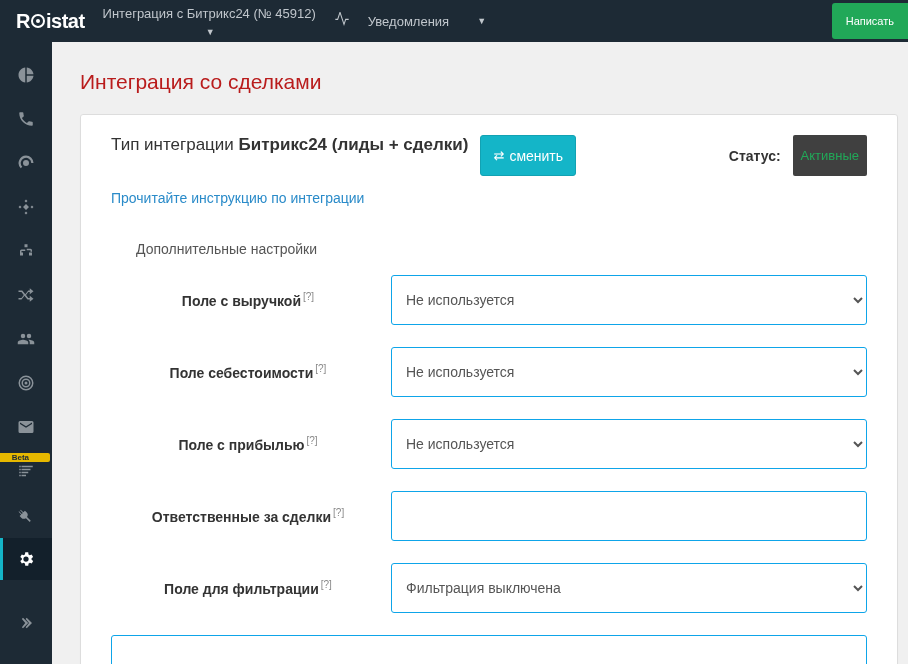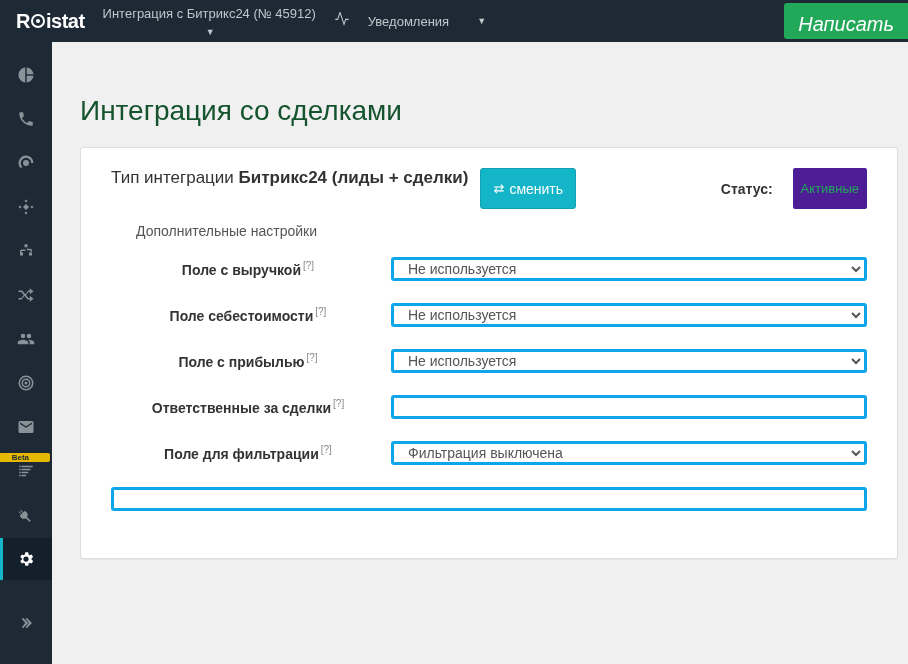--- a/index.html
+++ b/index.html
@@ -5,46 +5,46 @@
 * { box-sizing: border-box; margin: 0; padding: 0; }
 body { font-family: -apple-system, BlinkMacSystemFont, "Segoe UI", Helvetica, Arial, sans-serif; font-size: 14px; background: #f0f0f0; width: 908px; height: 664px; overflow: hidden; }
 .topbar { height: 42px; background: #1d2a35; color: #c0c6cc; display: flex; align-items: center; padding: 0 0 0 16px; gap: 18px; }
 .logo { color: #fff; font-size: 20px; font-weight: 600; letter-spacing: -0.5px; display: flex; align-items: center; }
 .logo .o { display: inline-block; width: 14px; height: 14px; border: 2.5px solid #fff; border-radius: 50%; position: relative; margin: 0 1px; }
 .logo .o::after { content: ''; position: absolute; width: 4px; height: 4px; background: #fff; border-radius: 50%; top: 50%; left: 50%; transform: translate(-50%, -50%); }
 .proj { display: flex; align-items: center; gap: 6px; font-size: 13px; cursor: pointer; flex-direction: column; }
 .caret { font-size: 9px; margin-left: 2px; }
 .heart { font-size: 14px; cursor: pointer; }
 .notif { display: flex; align-items: center; font-size: 13px; cursor: pointer; gap: 26px; }
-.write-btn { margin-left: auto; background: #21a858; color: #fff; border: none; padding: 10px 14px; font-size: 20px; cursor: pointer; border-radius: 3px 0 0 3px; height: 36px; font-style: italic; }
+.write-btn { margin-left: auto; background: #21a858; color: #fff; border: none; padding: 10px 14px; font-size: 11px; cursor: pointer; border-radius: 3px 0 0 3px; height: 36px; }
 .layout { display: flex; height: 622px; }
 .sidebar { width: 52px; background: #1d2a35; display: flex; flex-direction: column; align-items: center; padding-top: 12px; gap: 2px; }
 .side-item { width: 52px; height: 42px; display: flex; align-items: center; justify-content: center; color: #8a9299; cursor: pointer; position: relative; }
 .side-item.active { background: #13202b; color: #fff; box-shadow: inset 3px 0 0 #14b5c8; }
 .side-item svg { width: 18px; height: 18px; fill: currentColor; }
 .side-item .beta { position: absolute; top: 3px; right: 2px; background: #e6b800; color: #1d2a35; font-size: 8px; padding: 0px 21px; border-radius: 2px; font-weight: 600; }
 .side-collapse { margin-top: auto; margin-bottom: 20px; }
 .content { flex: 1; padding: 28px 10px 0 28px; overflow: auto; }
-.page-title { font-size: 28px; color: #14532d; font-weight: 400; margin-bottom: 20px; margin-top: 25px; }
+.page-title { font-size: 21px; color: #b91c1c; font-weight: 400; margin-bottom: 20px; }
 .panel { background: #fff; border: 1px solid #ddd; border-radius: 3px; padding: 20px 30px 25px 30px; box-shadow: 0 1px 1px rgba(0,0,0,0.04); }
 .panel-header { display: flex; gap: 12px; margin-bottom: 14px; }
 .int-type { font-size: 17px; color: #333; }
 .int-type b { font-weight: 700; }
 .change-btn { background: #14b5c8; border: 1px solid #12a2b3; color: #fff; padding: 6px 12px; border-radius: 3px; cursor: pointer; font-size: 14px; display: flex; align-items: center; gap: 5px; }
 .swap-icon { font-size: 13px; }
-.status-wrap { margin-left: auto; display: flex; gap: 20px; align-items: center; }
+.status-wrap { margin-left: auto; display: flex; gap: 12px; align-items: center; }
 .status-label { font-weight: 700; color: #333; }
-.status-val { color: #21a858; background: #4c1d95; padding: 13px 8px; border-radius: 2px; font-size: 13px; }
+.status-val { color: #21a858; background: #404040; padding: 13px 8px; border-radius: 2px; font-size: 13px; }
 .instruction { color: #2a8bc9; font-size: 14px; text-decoration: none; cursor: pointer; display: inline-block; margin-bottom: 35px; }
 .section-title { color: #555; margin: 0 0 18px 25px; font-size: 14px; }
 .form-row { display: flex; align-items: center; margin-bottom: 22px; }
 .form-label { width: 280px; text-align: center; padding-right: 6px; font-weight: 700; color: #333; }
 .qmark { font-size: 10px; color: #888; vertical-align: super; margin-left: 2px; font-weight: 400; }
 .form-control { flex: 1; }
-.sel, .inp { width: 100%; height: 24px; border: 3px solid #0ea5e9; border-radius: 3px; padding: 0 10px; font-size: 14px; color: #555; background: #fff; }
+.sel, .inp { width: 100%; height: 50px; border: 1px solid #0ea5e9; border-radius: 3px; padding: 0 10px; font-size: 14px; color: #555; background: #fff; }
 .sel { appearance: auto; }
 .btn-row { display: flex; justify-content: flex-end; margin-top: 20px; }
 .save-btn { background: #21a858; color: #fff; border: 1px solid #1c9450; padding: 10px 18px; border-radius: 3px; cursor: pointer; font-size: 15px; }
 </style>
 </head>
 <body>
 
 <div class="topbar">
   <div class="logo">
     <span>R</span>
@@ -148,20 +148,21 @@
         <button class="change-btn">
           <span class="swap-icon">⇄</span>
           <span>сменить</span>
         </button>
         <div class="status-wrap">
           <span class="status-label">Статус:</span>
           <span class="status-val">Активные</span>
         </div>
       </div>
 
+      <a class="instruction">Прочитайте инструкцию по интеграции</a>
 
       <div class="section-title">Дополнительные настройки</div>
 
       <div class="form-row">
         <label class="form-label"><span>Поле с выручкой</span><span class="qmark">[?]</span></label>
         <div class="form-control"><select class="sel"><option>Не используется</option></select></div>
       </div>
 
       <div class="form-row">
         <label class="form-label"><span>Поле себестоимости</span><span class="qmark">[?]</span></label>

